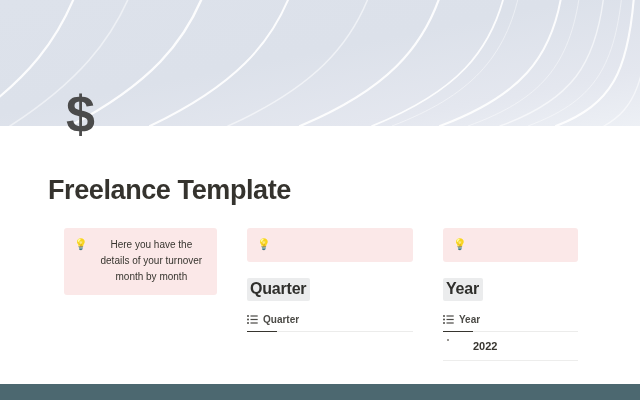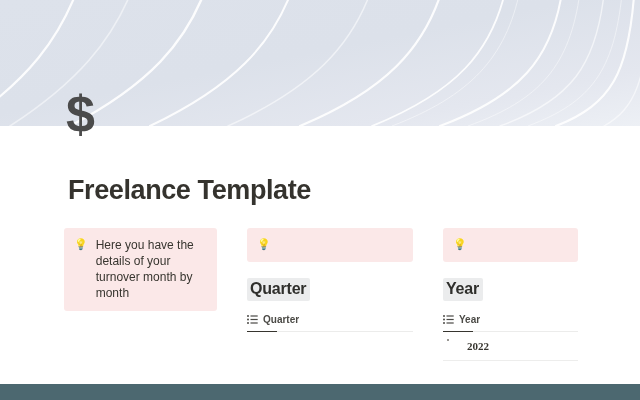--- a/index.html
+++ b/index.html
@@ -37,21 +37,21 @@
     font-weight: bold;
     color: #4b4b4b;
     font-family: "Liberation Sans", sans-serif;
     letter-spacing: -1px;
     z-index: 5;
   }
 
   
   .page-title {
     position: absolute;
-    left: 68px;
+    left: 48px;
     top: 174px;
     font-size: 27px;
     line-height: 32px;
     font-weight: bold;
     color: #35332e;
     letter-spacing: -0.4px;
   }
 
   
   .columns {
@@ -74,23 +74,24 @@
     gap: 8px;
     align-items: flex-start;
   }
   .callout-icon {
     font-size: 11px;
     line-height: 15px;
     flex: 0 0 auto;
     filter: saturate(0.85);
   }
   .callout-text {
-    font-size: 12px;
+    font-size: 10px;
     line-height: 16px;
     color: #37352f;
+    text-align: center;
   }
 
   .section-heading {
     display: inline-block;
     font-size: 16px;
     line-height: 20px;
     font-weight: bold;
     color: #2f2f2c;
     background: #ebeced;
     border-radius: 2px;
@@ -125,27 +126,26 @@
     left: 0; top: -0.5px;
     height: 1.6px;
     width: 33px;
     background: #37352f;
   }
   .tab-rule-wide::before { width: 30px; }
 
   .row-entry {
     display: flex;
     align-items: flex-start;
-    gap: 18px;
+    gap: 24px;
     font-size: 11px;
     line-height: 15px;
     color: #37352f;
     padding: 7px 2px 0 4px;
     font-weight: bold;
-    font-family: Liberation Serif, serif;
   }
   .row-bullet {
     width: 2px; height: 2px;
     border-radius: 50%;
     background: #77756f;
     flex: 0 0 auto;
   }
   .row-rule {
     margin-top: 6px;
     height: 1px;

